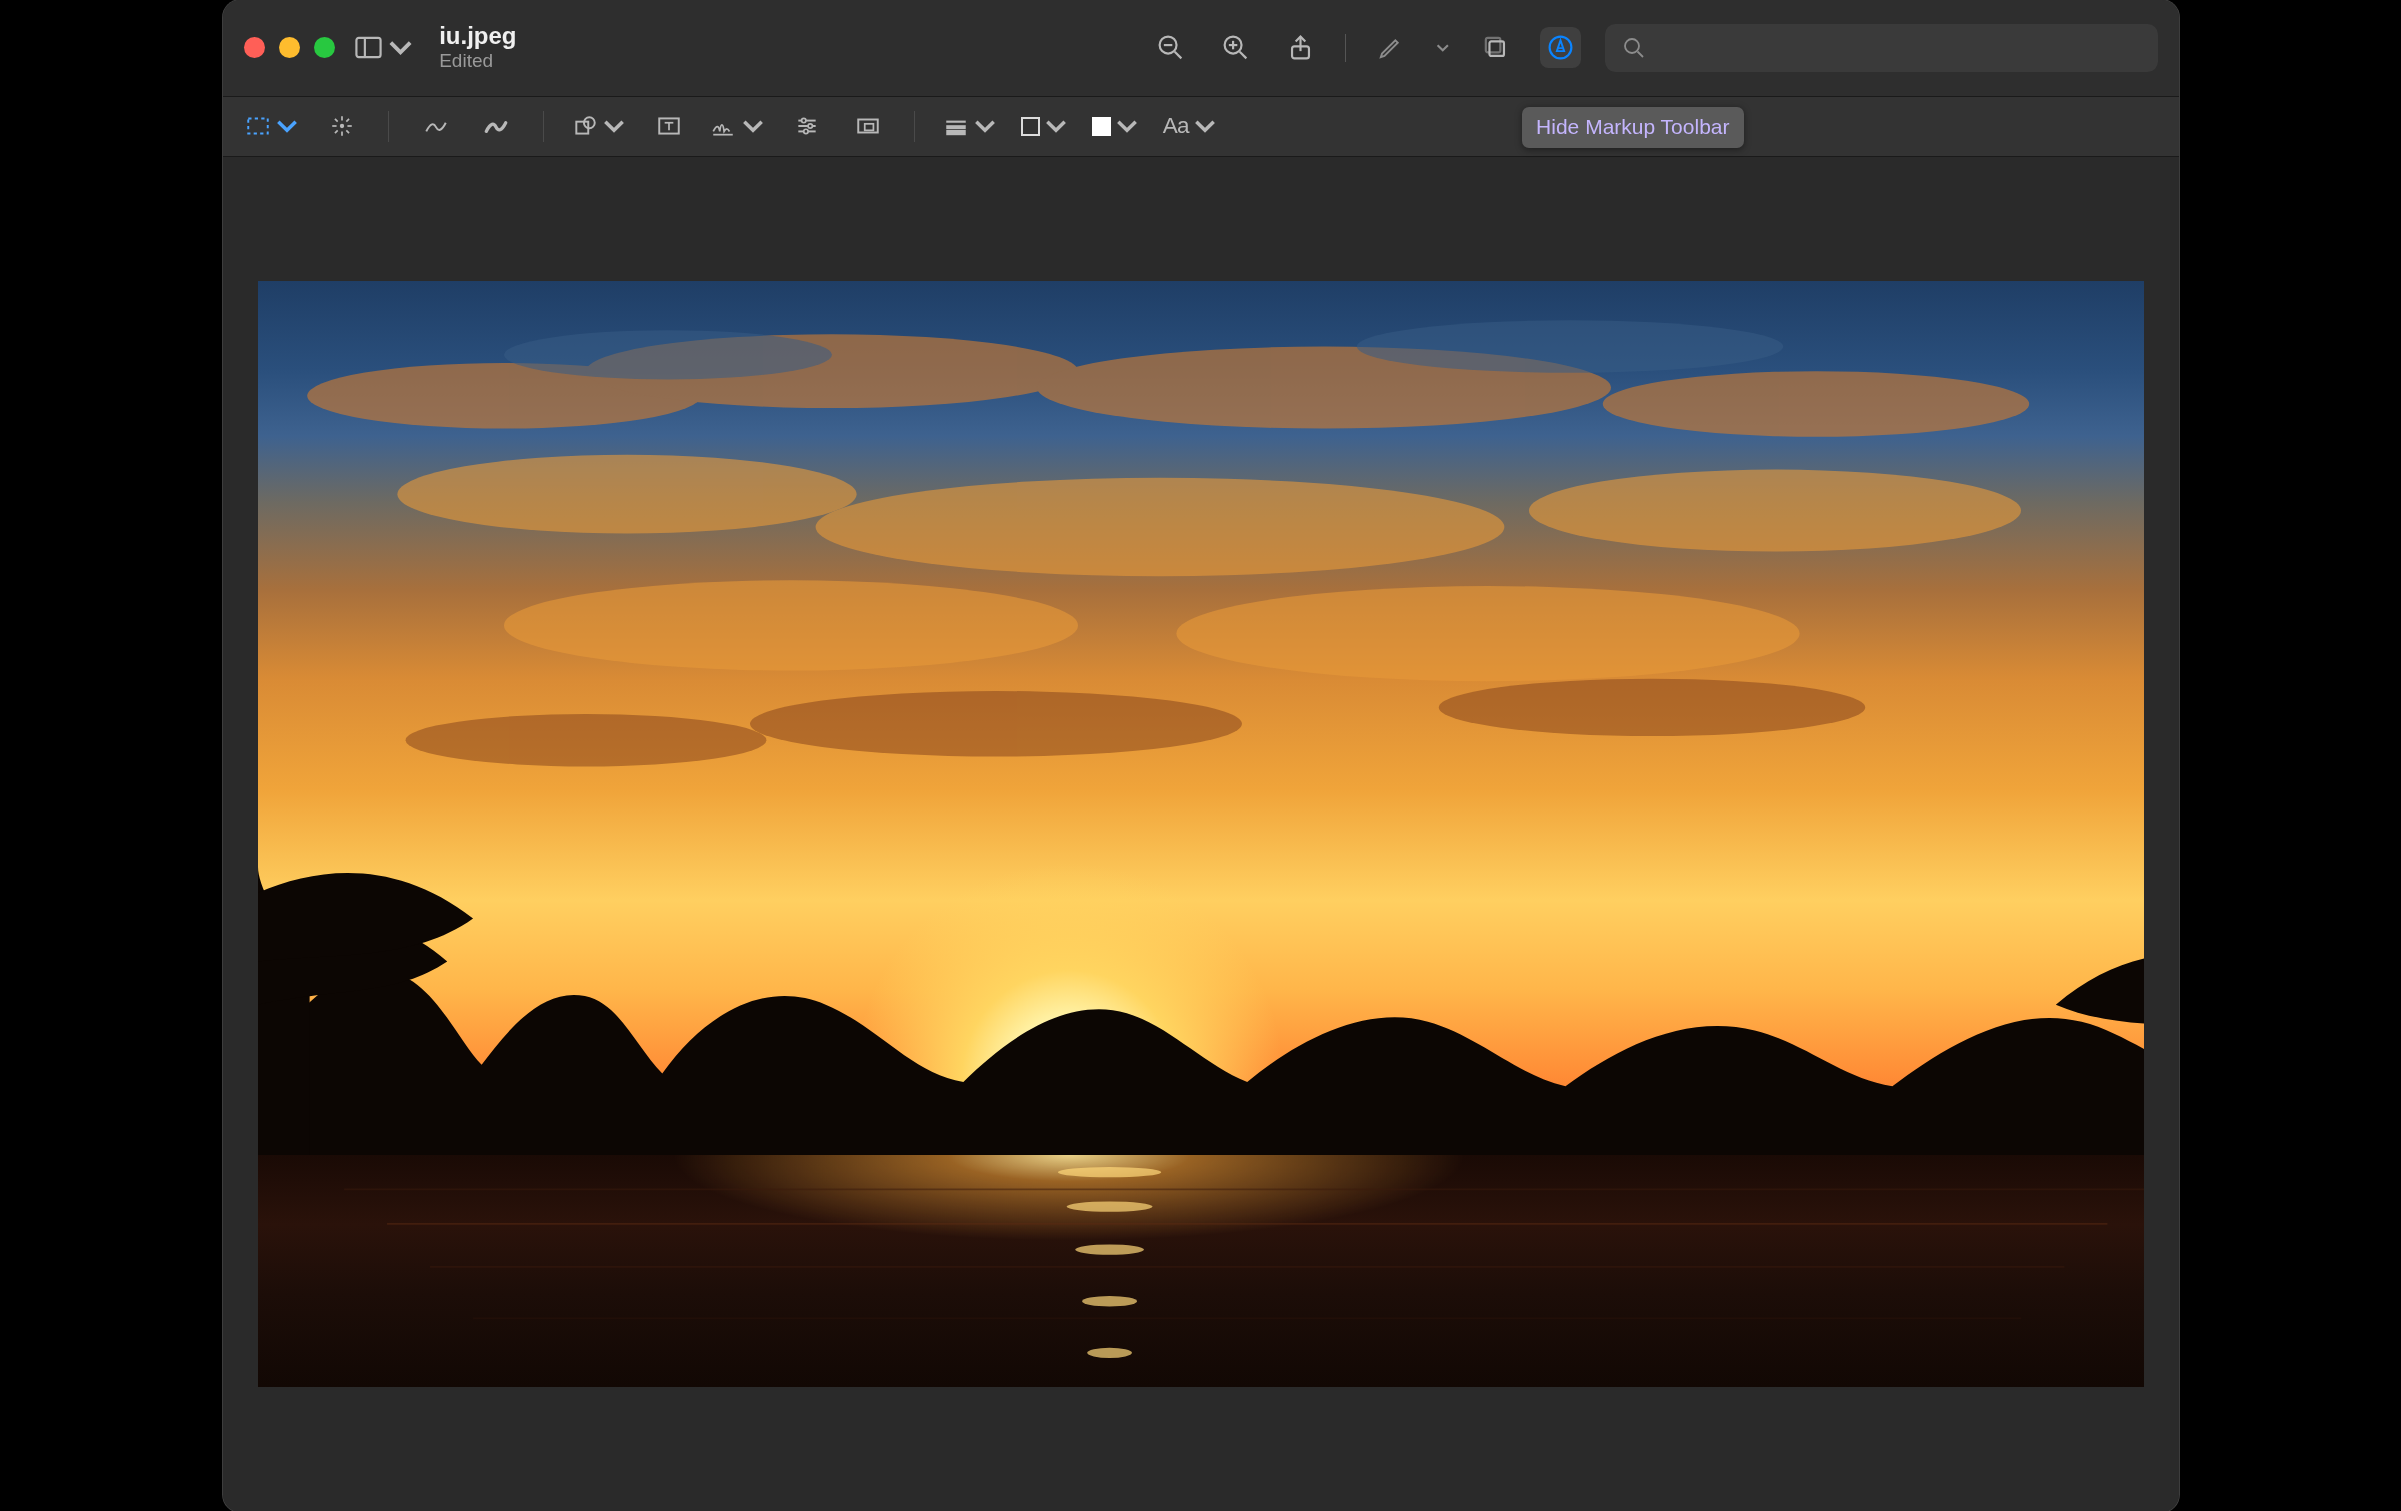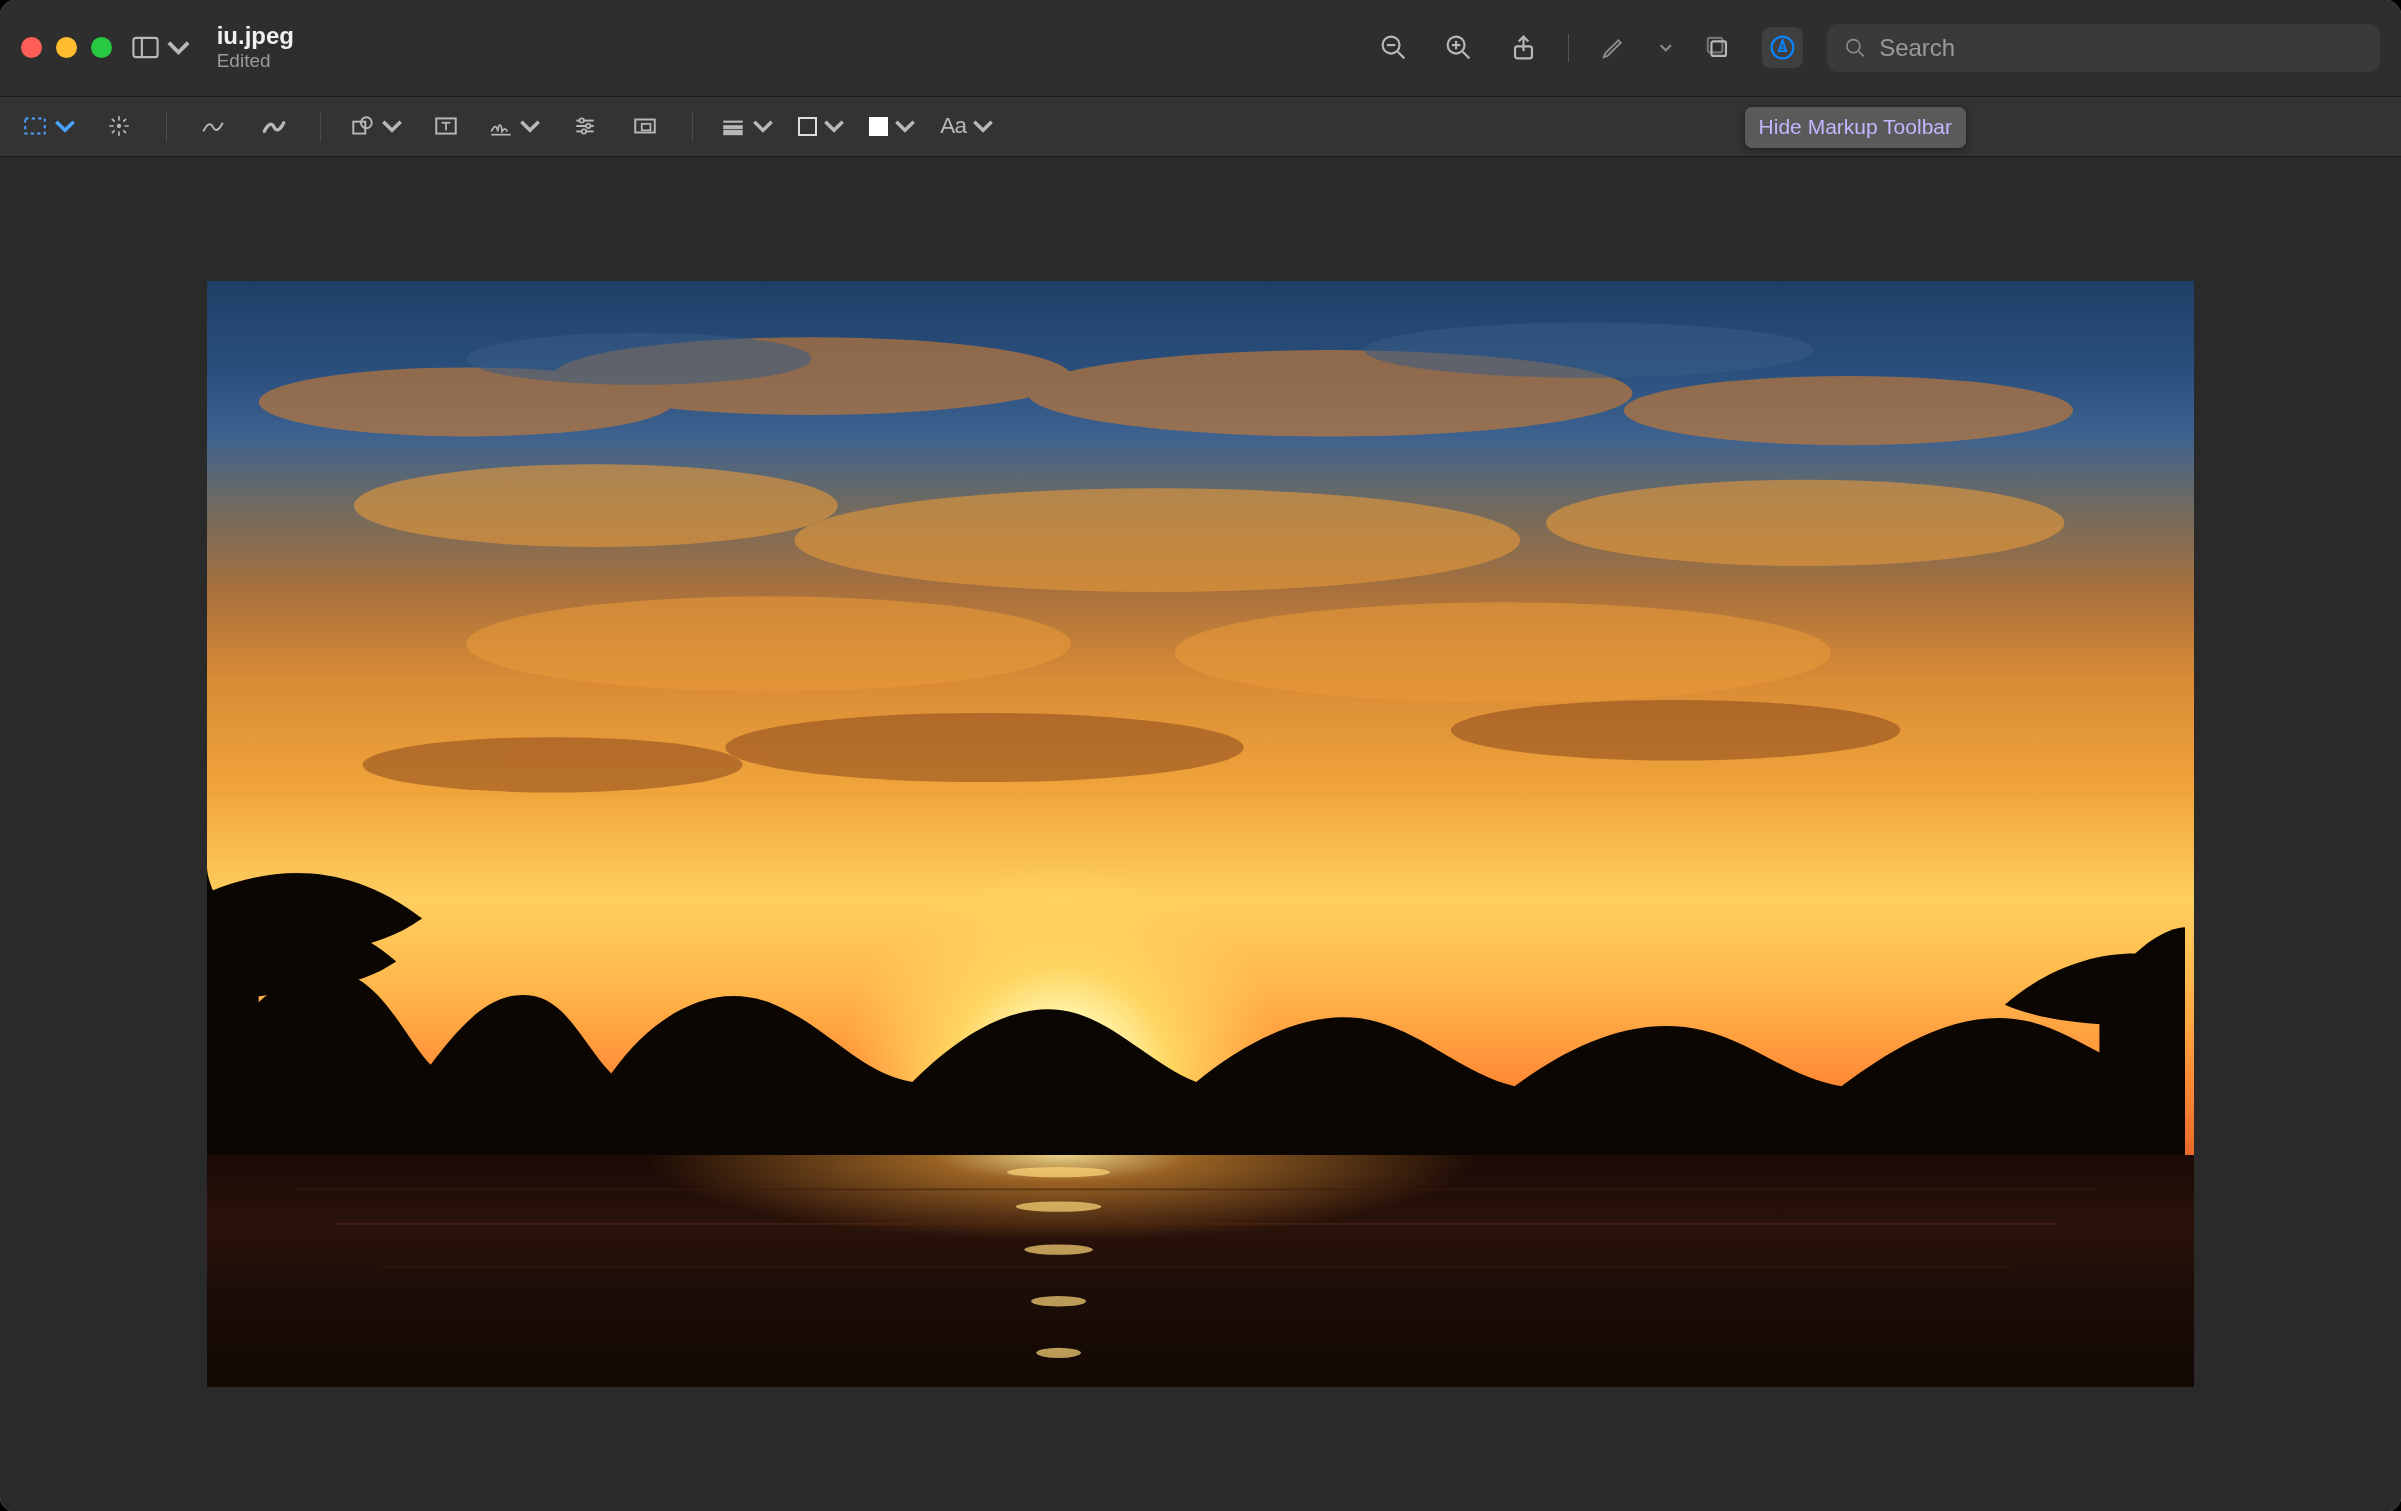--- a/index.html
+++ b/index.html
@@ -14,21 +14,21 @@
     --tooltip-bg:#5a5a5a;
   }
   *{box-sizing:border-box;}
   html,body{margin:0;padding:0;height:100%;}
   body{
     background:#000;
     font-family:-apple-system,"Helvetica Neue",Helvetica,Arial,sans-serif;
     display:flex;align-items:center;justify-content:center;
   }
   .window{
-    width:2401px;height:1512px;
+    width:1956px;height:1512px;
     background:var(--bg);
     border-radius:17.3px;
     overflow:hidden;
     display:flex;flex-direction:column;
     box-shadow:0 0 0 0.9px #444;
     position:relative;
   }
   
   .titlebar{
     height:97px;
@@ -212,21 +212,20 @@
           <circle cx="12" cy="12" r="9" fill="none" stroke="currentColor" stroke-width="1.8"></circle>
           <path d="M12 6l-3 9h6l-3-9z" fill="none" stroke="currentColor" stroke-width="1.6"></path>
           <line x1="10" y1="12.5" x2="14" y2="12.5" stroke="currentColor" stroke-width="1.4"></line>
         </svg>
       </div>
       <div class="search">
         <svg viewBox="0 0 24 24" width="24" height="24">
           <circle cx="10" cy="10" r="7" fill="none" stroke="currentColor" stroke-width="1.8"></circle>
           <line x1="15.5" y1="15.5" x2="21" y2="21" stroke="currentColor" stroke-width="1.8"></line>
         </svg>
-        <input type="text" placeholder="Search" style="">
       </div>
     </div>
   </div>
 
   <div class="markup-bar">
     <div class="mk-btn accent with-chevron">
       <svg viewBox="0 0 24 24">
         <rect x="3" y="5" width="18" height="14" fill="none" stroke="currentColor" stroke-width="1.8" stroke-dasharray="3 3"></rect>
       </svg>
       <svg class="chev" viewBox="0 0 12 12">

